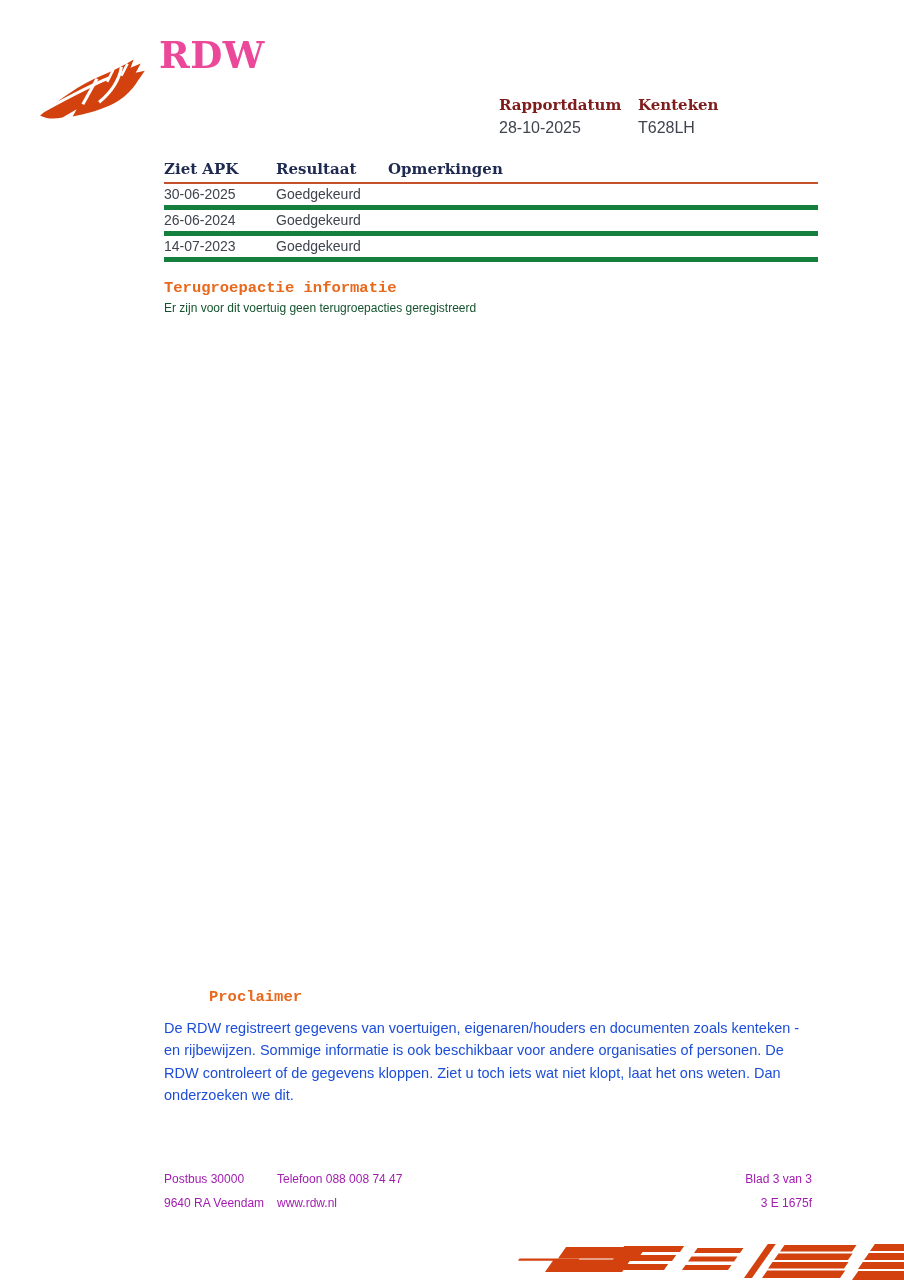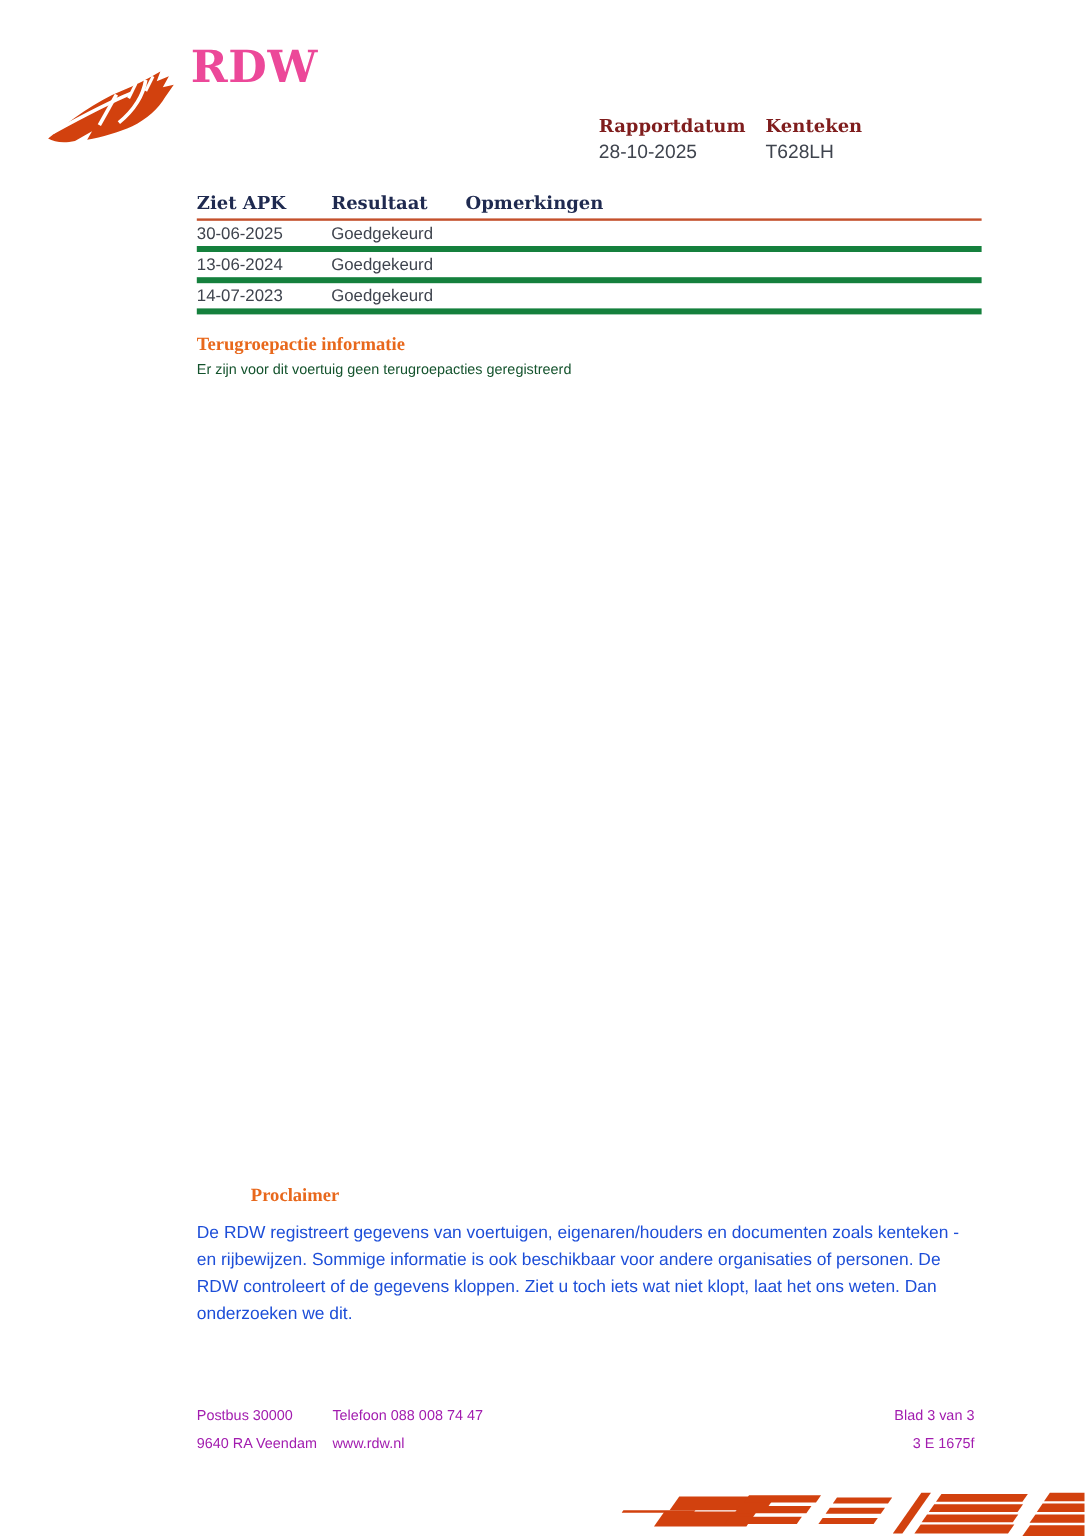--- a/index.html
+++ b/index.html
@@ -64,21 +64,21 @@
   .t-row {
     font-size: 14px;
     color: #3f444e;
     height: 21px;
     line-height: 21px;
     border-bottom: 5px solid #15803d;
   }
 
   
   .section-heading {
-    font-family: Liberation Serif, serif;
+    font-family: Liberation Mono, monospace;
     font-weight: bold;
     font-size: 15.5px;
     color: #e8681c;
     margin: 0;
   }
   .recall-heading { left: 164px; top: 279px; }
   .recall-body { left: 164px; top: 301px; font-size: 12px; color: #14532d; }
   .proclaimer-heading { left: 164px; top: 988px; margin-left: 45px; }
   .proclaimer-body {
     left: 164px; top: 1017px; width: 648px;
@@ -133,21 +133,21 @@
       <span>Ziet APK</span>
       <span>Resultaat</span>
       <span>Opmerkingen</span>
     </div>
     <div class="t-row">
       <span>30-06-2025</span>
       <span>Goedgekeurd</span>
       <span></span>
     </div>
     <div class="t-row">
-      <span>13-06-2024</span>
+      <span>26-06-2024</span>
       <span>Goedgekeurd</span>
       <span></span>
     </div>
     <div class="t-row">
       <span>14-07-2023</span>
       <span>Goedgekeurd</span>
       <span></span>
     </div>
   </div>
 

